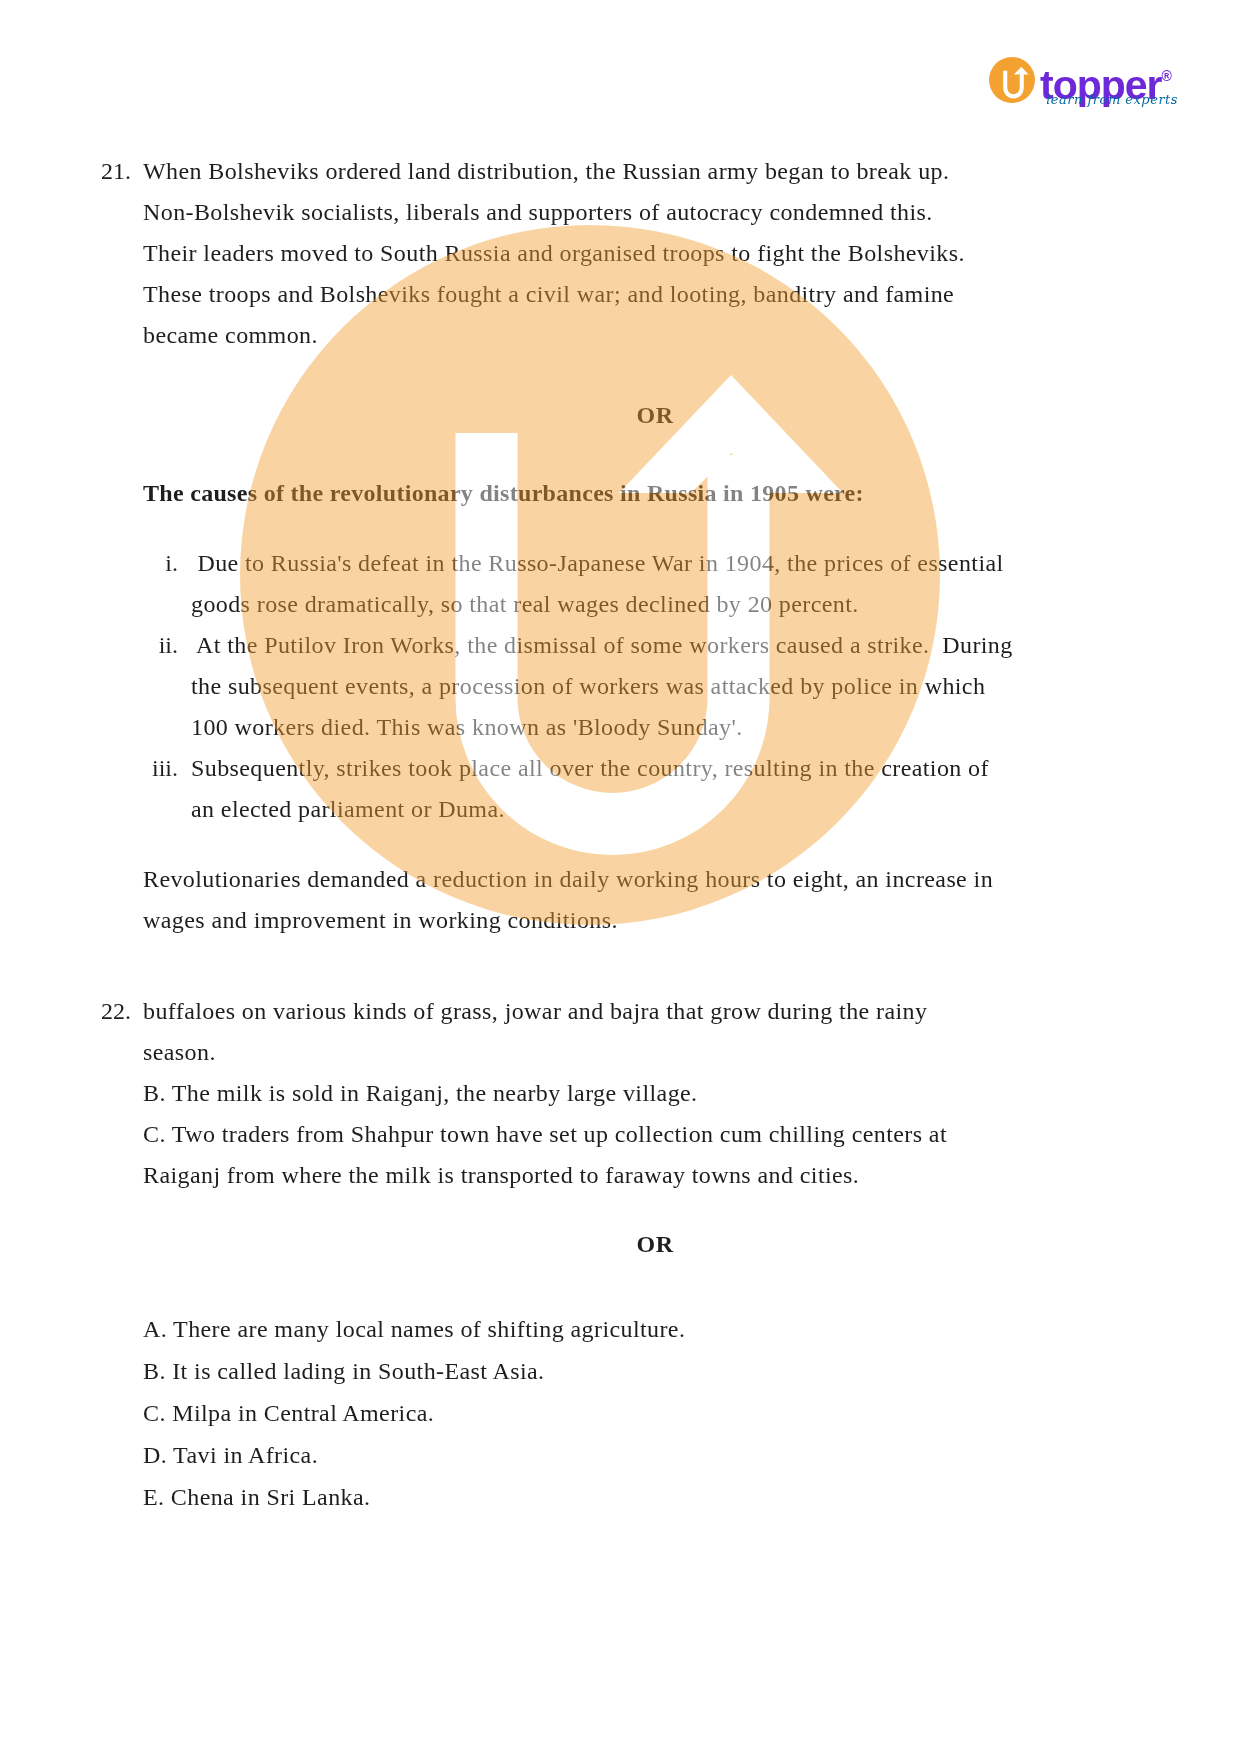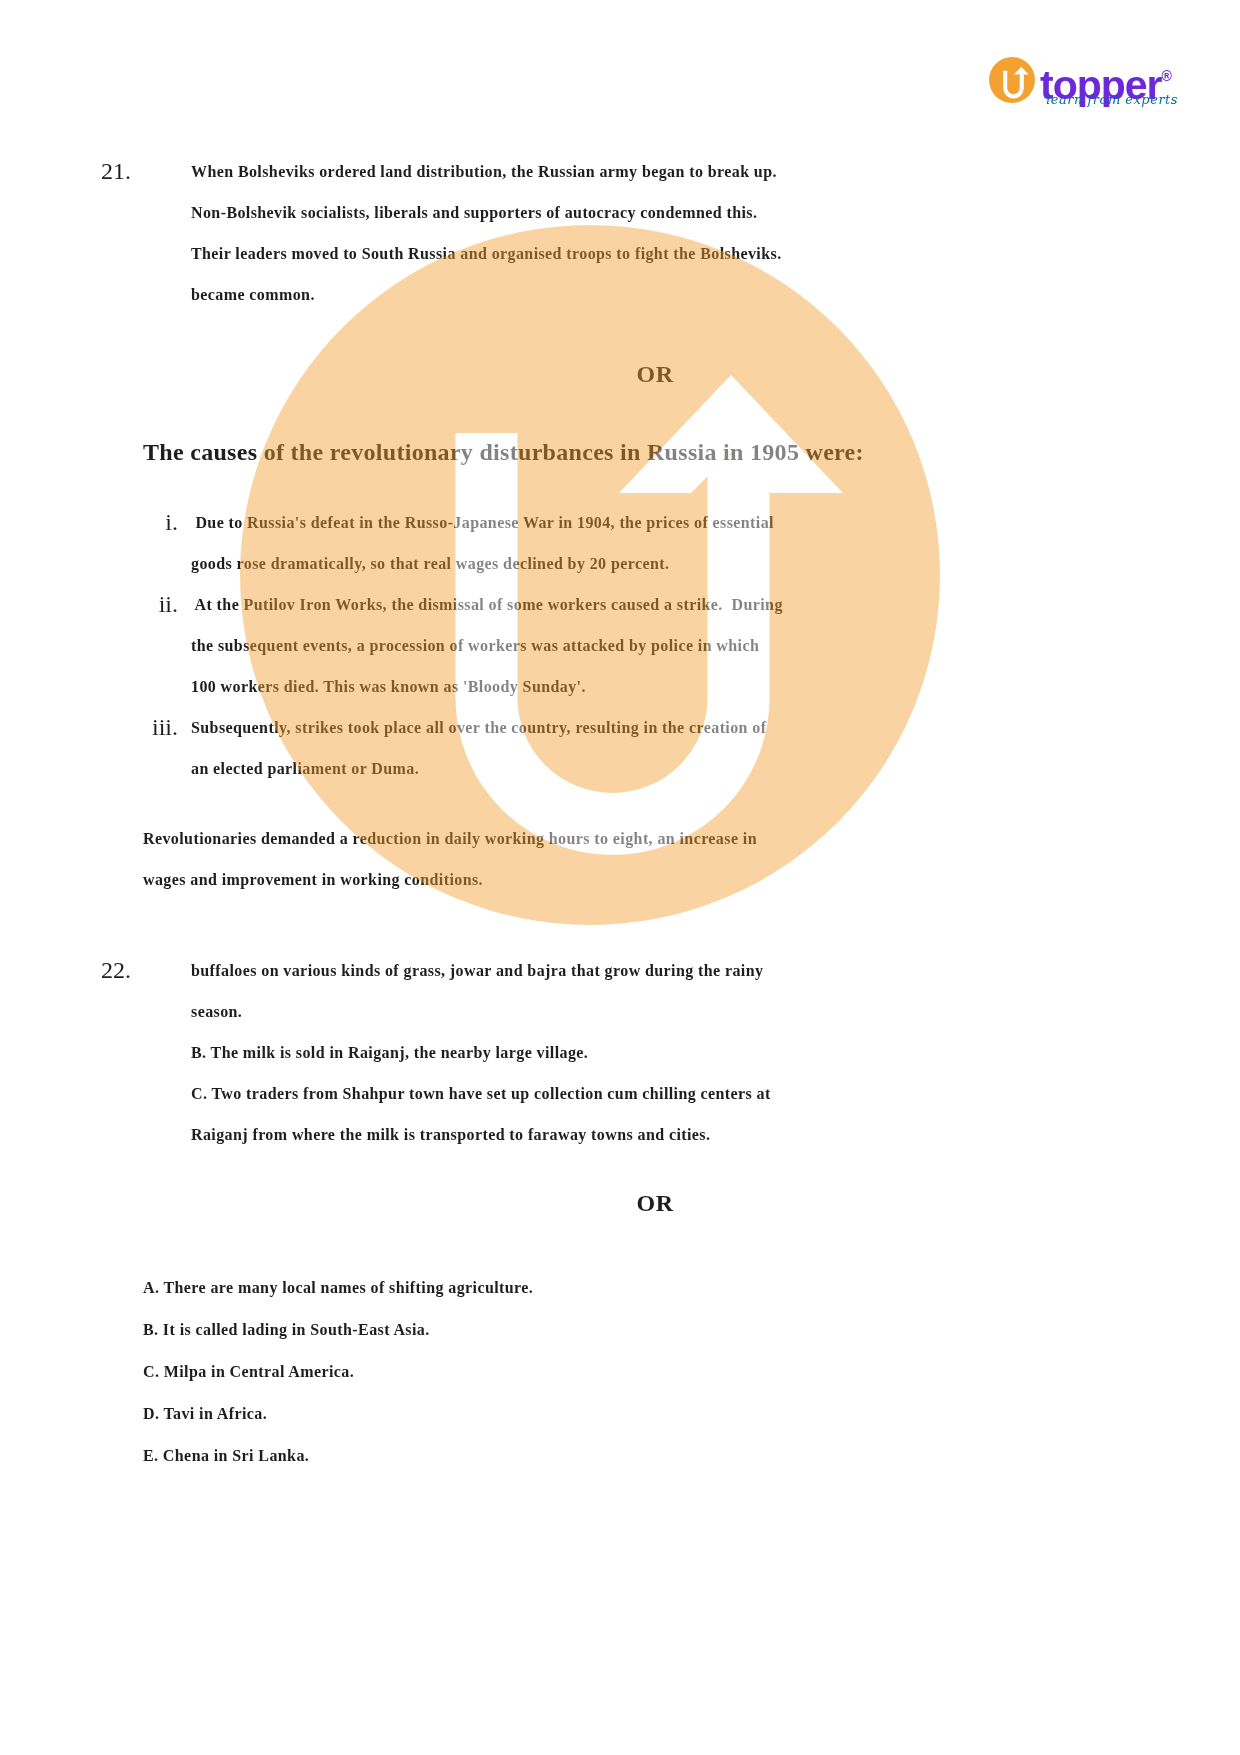--- a/index.html
+++ b/index.html
@@ -14,22 +14,22 @@
                     font-weight:bold; font-size:41px; letter-spacing:-1px;
                     color:#6d28d9; line-height:48px; white-space:pre; }
   .brand-reg { font-size:14px; vertical-align:18px; letter-spacing:0; }
   .brand-tagline { position:absolute; right:62px; top:92px;
                    font-family:"DejaVu Serif",serif; font-style:italic;
                    font-size:13px; color:#0369a1; letter-spacing:0.5px; }
 
   
   .page-body { position:absolute; left:0; top:0; width:1240px;
                padding:151px 31px 0 101px; }
-  .line { font-size:16px; line-height:41px; letter-spacing:0.4px; white-space:pre;font-weight:bold; }
-  .q-row { display:grid; grid-template-columns:42px 1fr;gap:48px; }
+  .line { font-size:24px; line-height:41px; letter-spacing:0.4px; white-space:pre; }
+  .q-row { display:grid; grid-template-columns:42px 1fr; }
   .q-num { font-size:24px; line-height:41px; }
   .or-sep { margin-top:39px; text-align:center; font-weight:bold;
             font-size:24px; line-height:41px; letter-spacing:0.5px; }
   .or-sep.second { margin-top:28px; }
   .alt-heading { margin-top:37px; padding-left:42px; font-weight:bold;
                  font-size:24px; line-height:41px; letter-spacing:0.3px; white-space:pre; }
   .roman-list { margin-top:29px; }
   .roman-item { display:grid; grid-template-columns:77px 1fr; column-gap:13px; }
   .roman-marker { text-align:right; font-size:24px; line-height:41px; }
   .closing-para { margin-top:29px; padding-left:42px; }
@@ -64,20 +64,21 @@
 </div>
 
 <div class="page-body">
 
   <div class="q-row">
     <div class="q-num">21.</div>
     <div>
       <div class="line">When Bolsheviks ordered land distribution, the Russian army began to break up.</div>
       <div class="line">Non-Bolshevik socialists, liberals and supporters of autocracy condemned this.</div>
       <div class="line">Their leaders moved to South Russia and organised troops to fight the Bolsheviks.</div>
+      <div class="line">These troops and Bolsheviks fought a civil war; and looting, banditry and famine</div>
       <div class="line">became common.</div>
     </div>
   </div>
 
   <div class="or-sep">OR</div>
 
   <div class="alt-heading">The causes of the revolutionary disturbances in Russia in 1905 were:</div>
 
   <div class="roman-list">
     <div class="roman-item">

